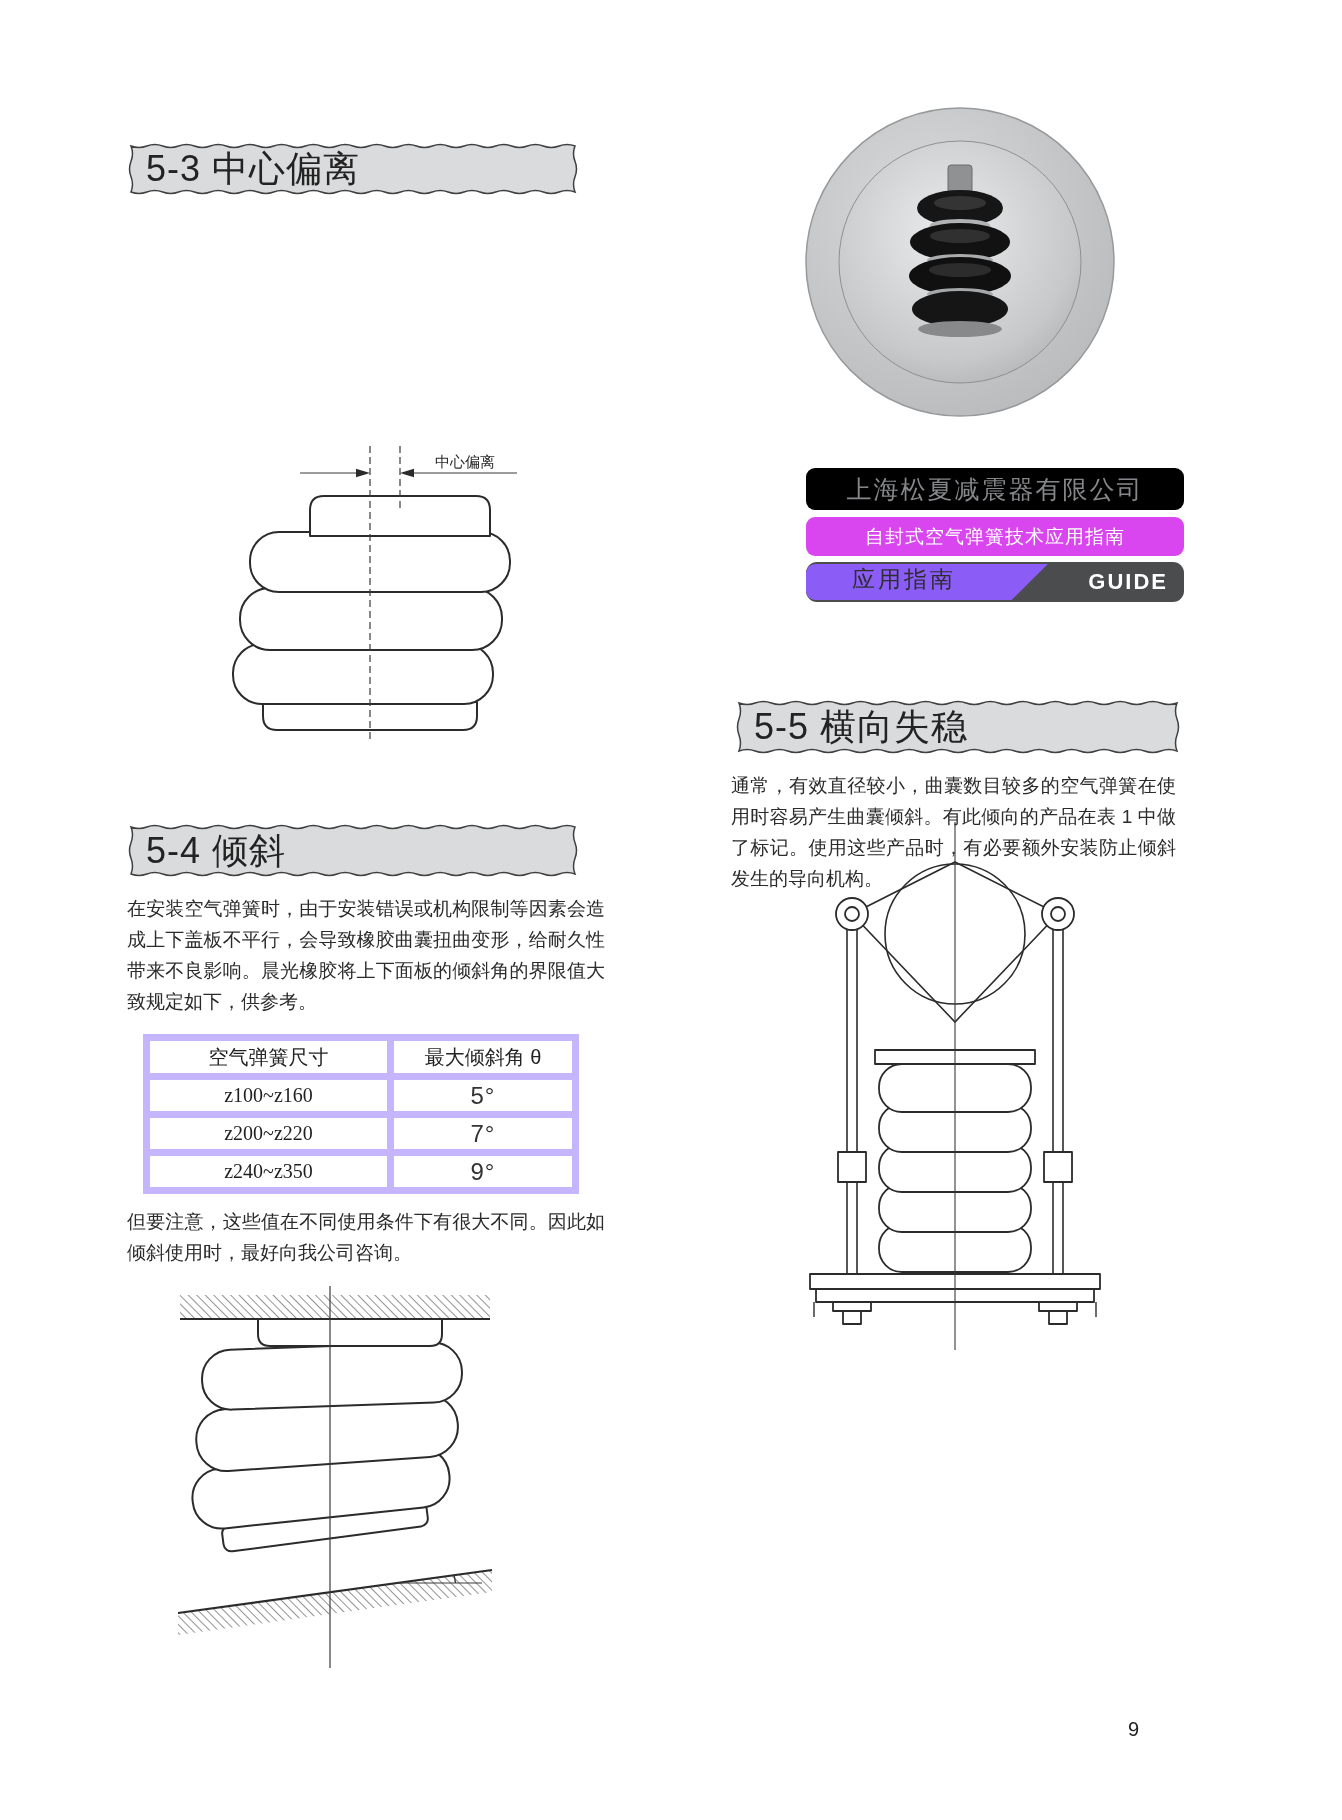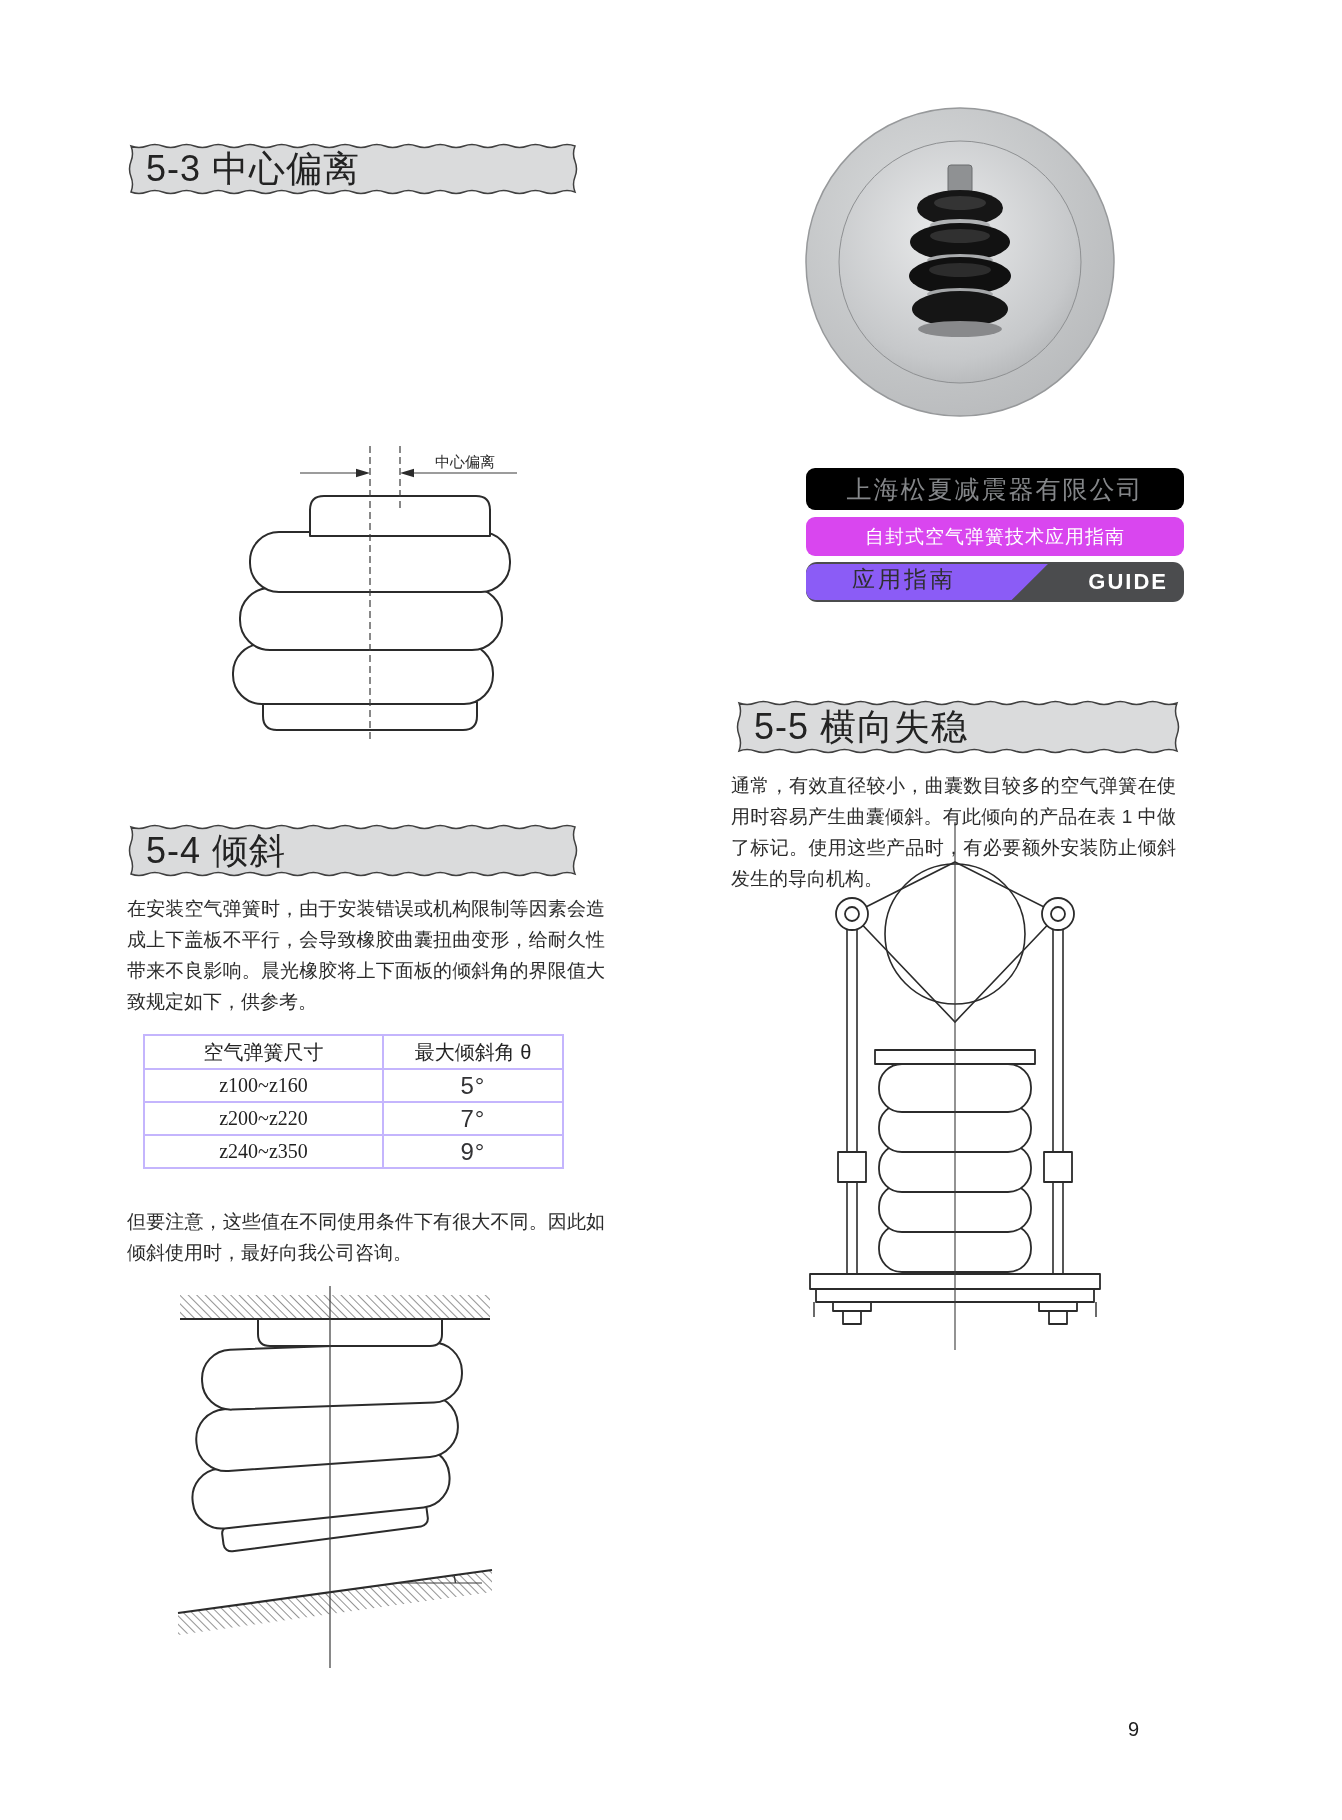--- a/index.html
+++ b/index.html
@@ -28,21 +28,21 @@
         background:#4b4c4e;border-radius:11px;overflow:hidden;}
   .guide-left{position:absolute;left:0;top:2px;bottom:2px;width:64%;background:#8b5cf6;
         clip-path:polygon(0 0,100% 0,85% 100%,0 100%);border-radius:9px 0 0 9px;
         display:flex;align-items:flex-start;padding-left:46px;box-sizing:border-box;
         font-size:23px;color:#2e2e30;letter-spacing:3px;}
   .guide-right{position:absolute;right:16px;top:0;bottom:0;display:flex;align-items:center;
         font-size:22px;font-weight:bold;color:#ffffff;letter-spacing:2px;}
 
   
   .tilt-table{position:absolute;left:143px;top:1034px;border-collapse:collapse;}
-  .tilt-table th,.tilt-table td{border:2px solid #c4b5fd;text-align:center;padding:0;}
+  .tilt-table th,.tilt-table td{border:7px solid #c4b5fd;text-align:center;padding:0;}
   .tilt-table th{width:237px;height:32px;font-size:20px;font-weight:normal;color:#232323;}
   .tilt-table th.col-angle{width:178px;}
   .tilt-table td{height:31px;}
   .tilt-table td.size{font-family:"Liberation Serif",serif;font-size:20px;color:#1f1f1f;}
   .tilt-table td.angle{font-size:24px;color:#333335;letter-spacing:1px;}
 
   .page-number{position:absolute;left:1128px;top:1718px;font-size:20px;color:#1e1e1e;}
 
   svg text{font-family:"Liberation Sans",sans-serif;}
 </style>

